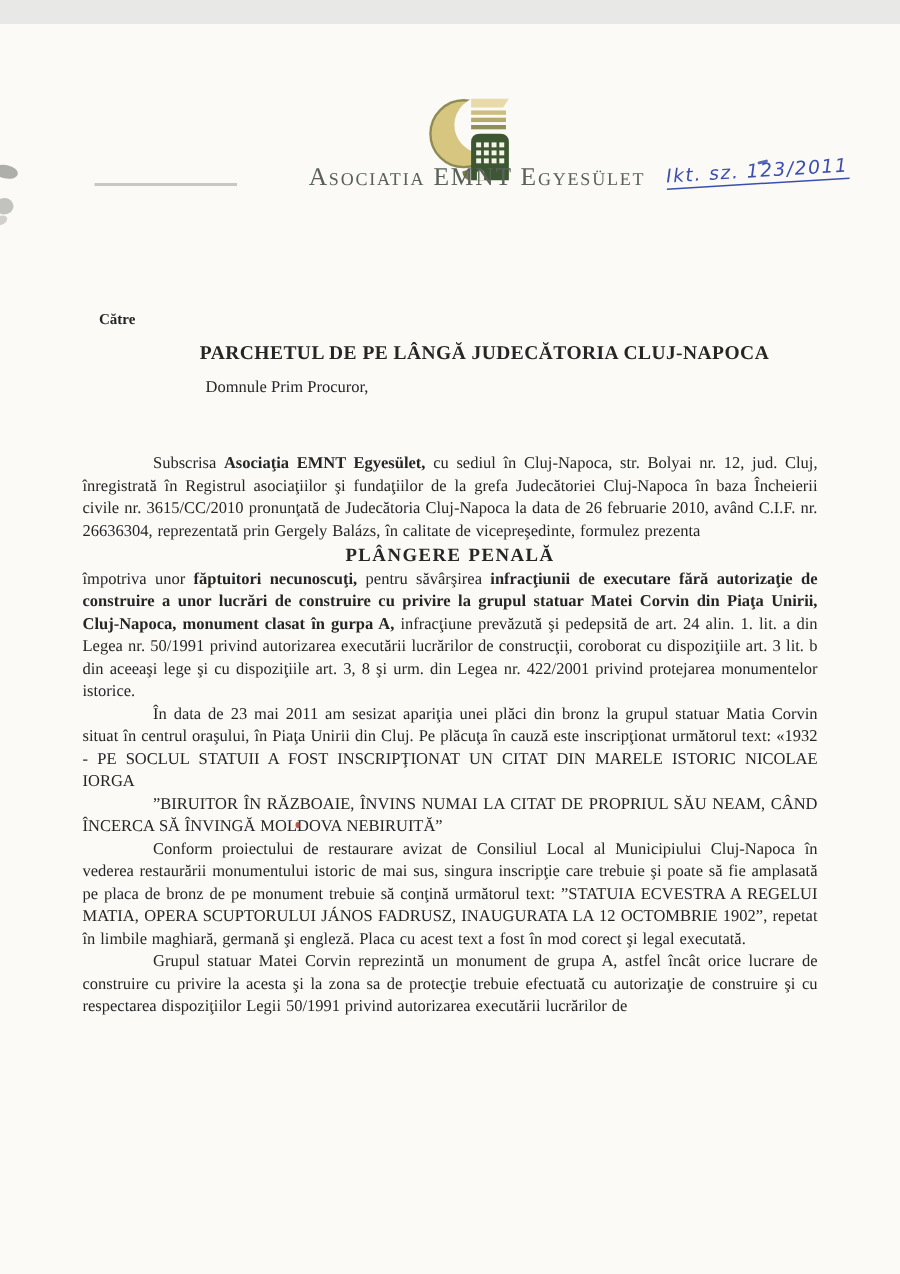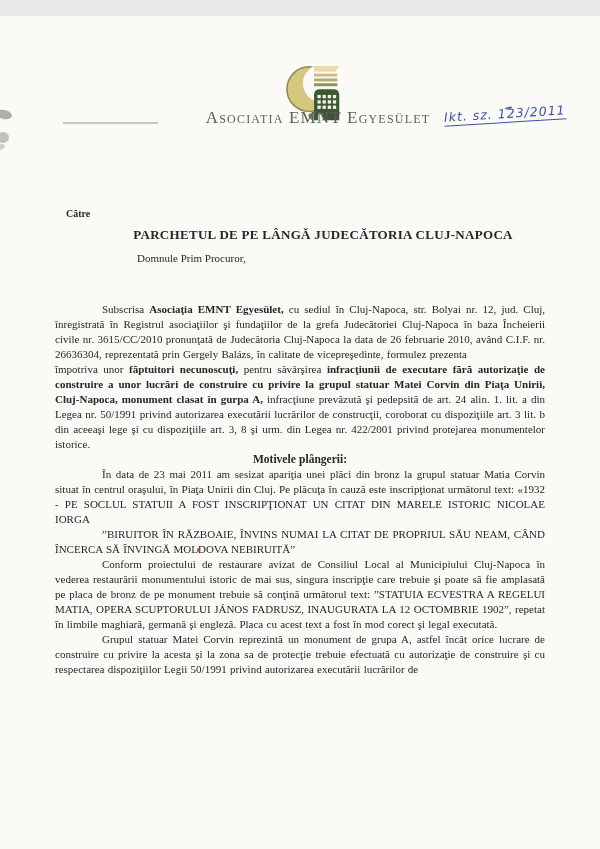--- a/index.html
+++ b/index.html
@@ -102,24 +102,24 @@
   <div class="hand-note">Ikt. sz. 123/2011</div>
   <div class="pen-mark"></div>
 
   <div class="to-label">Către</div>
   <div class="institution">PARCHETUL DE PE LÂNGĂ JUDECĂTORIA CLUJ-NAPOCA</div>
   <div class="salutation">Domnule Prim Procuror,</div>
 
   <div class="body-text">
     <p class="indent"><span>Subscrisa </span><b>Asociaţia EMNT Egyesület,</b><span> cu sediul în Cluj-Napoca, str. Bolyai nr. 12, jud. Cluj,  înregistrată în Registrul asociaţiilor şi fundaţiilor de la grefa Judecătoriei Cluj-Napoca în baza Încheierii civile nr. 3615/CC/2010 pronunţată de Judecătoria Cluj-Napoca la data de 26 februarie 2010, având C.I.F. nr. 26636304, reprezentată prin Gergely Balázs, în calitate de vicepreşedinte, formulez prezenta</span></p>
 
+    <p class="complaint-title">PLÂNGERE PENALĂ</p>
 
     <p><span>împotriva unor </span><b>făptuitori necunoscuţi,</b><span> pentru săvârşirea </span><b>infracţiunii de executare fără autorizaţie de construire a unor lucrări de construire cu privire la grupul statuar Matei Corvin din Piaţa Unirii, Cluj-Napoca, monument clasat în gurpa A,</b><span> infracţiune prevăzută şi pedepsită de art. 24 alin. 1. lit. a din Legea nr. 50/1991 privind autorizarea executării lucrărilor de construcţii, coroborat cu dispoziţiile art. 3 lit. b din aceeaşi lege şi cu dispoziţiile art. 3, 8 şi urm. din Legea nr. 422/2001 privind protejarea monumentelor istorice.</span></p>
 
-    <p class="motives-title">Motivele plângerii:</p>
 
     <p class="indent">În data de 23 mai 2011 am sesizat apariţia unei plăci din bronz la grupul statuar Matia Corvin situat în centrul oraşului, în Piaţa Unirii din Cluj. Pe plăcuţa în cauză este inscripţionat următorul text: «1932 - PE SOCLUL STATUII A FOST INSCRIPŢIONAT UN CITAT DIN MARELE ISTORIC NICOLAE IORGA</p>
     <p class="indent">”BIRUITOR ÎN RĂZBOAIE, ÎNVINS NUMAI LA CITAT DE PROPRIUL SĂU NEAM, CÂND ÎNCERCA SĂ ÎNVINGĂ MOLDOVA NEBIRUITĂ”</p>
     <p class="indent">Conform proiectului de restaurare avizat de Consiliul Local al Municipiului Cluj-Napoca în vederea restaurării monumentului istoric de mai sus, singura inscripţie care trebuie şi poate să fie amplasată pe placa de bronz de pe monument trebuie să conţină următorul text: ”STATUIA ECVESTRA A REGELUI MATIA, OPERA SCUPTORULUI JÁNOS FADRUSZ, INAUGURATA LA 12 OCTOMBRIE 1902”, repetat în limbile maghiară, germană şi engleză. Placa cu acest text a fost în mod corect şi legal executată.</p>
     <p class="indent">Grupul statuar Matei Corvin reprezintă un monument de grupa A, astfel încât orice lucrare de construire cu privire la acesta şi la zona sa de protecţie trebuie efectuată cu autorizaţie de construire şi cu respectarea dispoziţiilor Legii 50/1991 privind autorizarea executării lucrărilor de</p>
   </div>
 
   <div class="red-dot"></div>
 </div>
 

